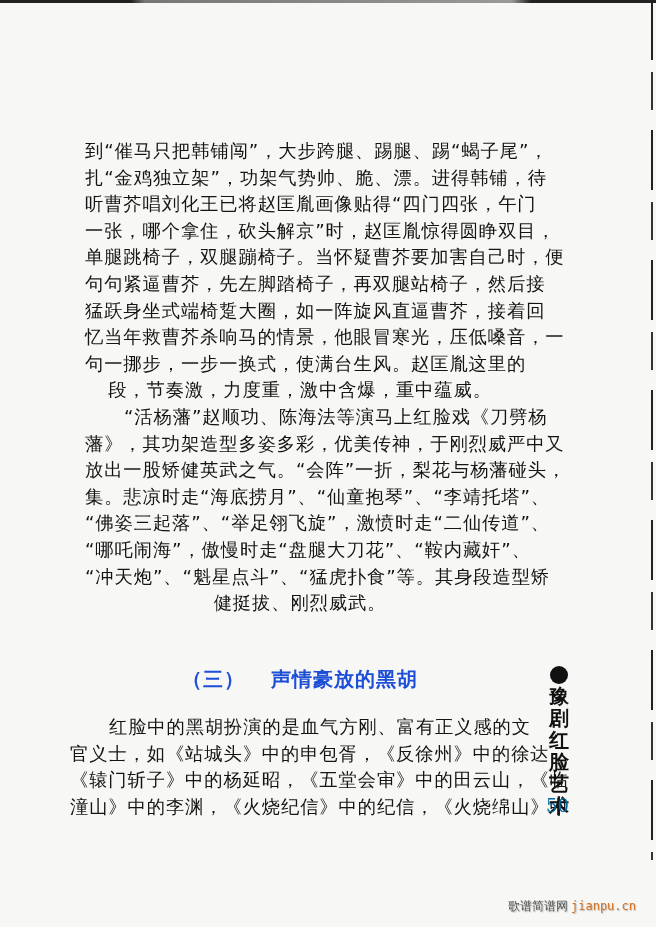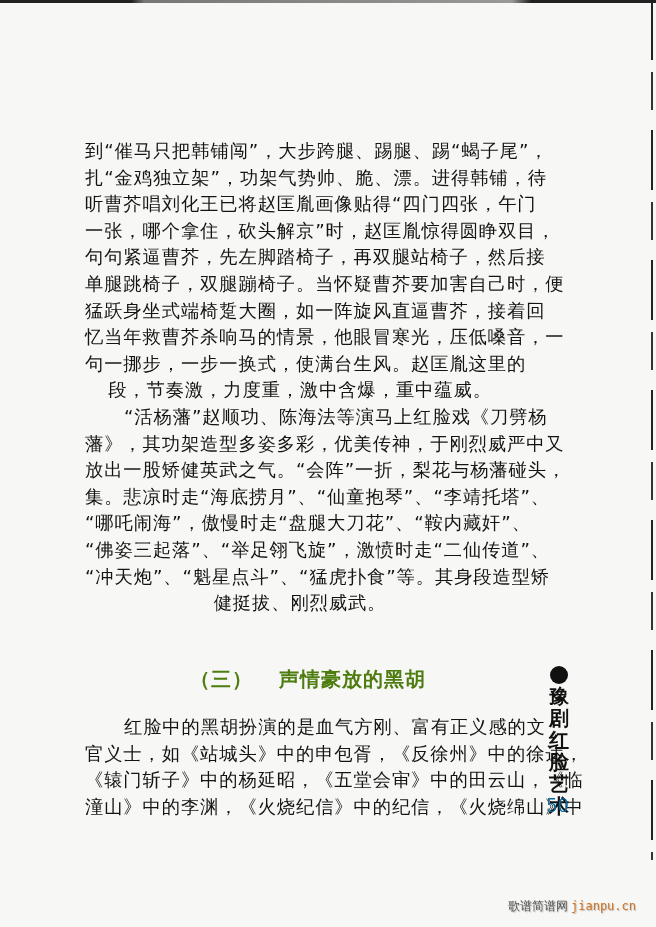--- a/index.html
+++ b/index.html
@@ -40,35 +40,35 @@
       font-size: 18.3px;
       letter-spacing: 0.9px;
       white-space: nowrap;
       color: #141414;
     }
     .line.indent {
       padding-left: 39px;
     }
     .section-heading {
       position: absolute;
-      left: 8px;
+      left: 0;
       width: 600px;
       top: 666px;
       text-align: center;
       font-size: 20px;
       font-weight: bold;
       letter-spacing: 1px;
-      color: #4d7c0f;
+      color: #1d4ed8;
     }
     .section-heading .num {
       margin-right: 26px;
     }
     .section2 {
       position: absolute;
-      left: 85px;
+      left: 70px;
       top: 714px;
       width: 430px;
     }
     .side-label {
       position: absolute;
       left: 547px;
       top: 666px;
       width: 24px;
       text-align: center;
     }
@@ -115,32 +115,32 @@
 <body>
 
 <div class="page-top-edge"></div>
 <div class="page-right-edge"></div>
 
 <div class="body-text">
   <div class="line">到“催马只把韩铺闯”，大步跨腿、踢腿、踢“蝎子尾”，</div>
   <div class="line">扎“金鸡独立架”，功架气势帅、脆、漂。进得韩铺，待</div>
   <div class="line">听曹芥唱刘化王已将赵匡胤画像贴得“四门四张，午门</div>
   <div class="line">一张，哪个拿住，砍头解京”时，赵匡胤惊得圆睁双目，</div>
+  <div class="line">单腿跳椅子，双腿蹦椅子。当怀疑曹芥要加害自己时，便</div>
   <div class="line">句句紧逼曹芥，先左脚踏椅子，再双腿站椅子，然后接</div>
-  <div class="line">单腿跳椅子，双腿蹦椅子。当怀疑曹芥要加害自己时，便</div>
   <div class="line">猛跃身坐式端椅踅大圈，如一阵旋风直逼曹芥，接着回</div>
   <div class="line">忆当年救曹芥杀响马的情景，他眼冒寒光，压低嗓音，一</div>
   <div class="line">句一挪步，一步一换式，使满台生风。赵匡胤这里的</div>
   <div class="line">段，节奏激，力度重，激中含爆，重中蕴威。</div>
   <div class="line indent">“活杨藩”赵顺功、陈海法等演马上红脸戏《刀劈杨</div>
   <div class="line">藩》，其功架造型多姿多彩，优美传神，于刚烈威严中又</div>
   <div class="line">放出一股矫健英武之气。“会阵”一折，梨花与杨藩碰头，</div>
   <div class="line">集。悲凉时走“海底捞月”、“仙童抱琴”、“李靖托塔”、</div>
+  <div class="line">“佛姿三起落”、“举足翎飞旋”，激愤时走“二仙传道”、</div>
   <div class="line">“哪吒闹海”，傲慢时走“盘腿大刀花”、“鞍内藏奸”、</div>
-  <div class="line">“佛姿三起落”、“举足翎飞旋”，激愤时走“二仙传道”、</div>
   <div class="line">“冲天炮”、“魁星点斗”、“猛虎扑食”等。其身段造型矫</div>
   <div class="line">健挺拔、刚烈威武。</div>
 </div>
 
 <div class="section-heading">
   <span class="num">（三）</span><span>声情豪放的黑胡</span>
 </div>
 
 <div class="section2">
   <div class="line indent">红脸中的黑胡扮演的是血气方刚、富有正义感的文</div>

